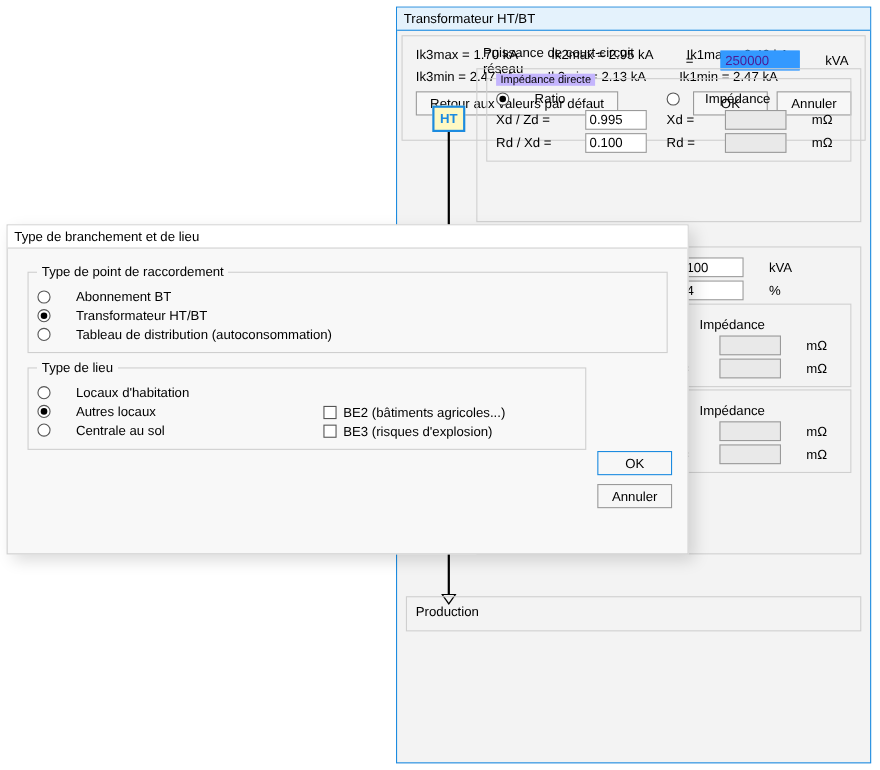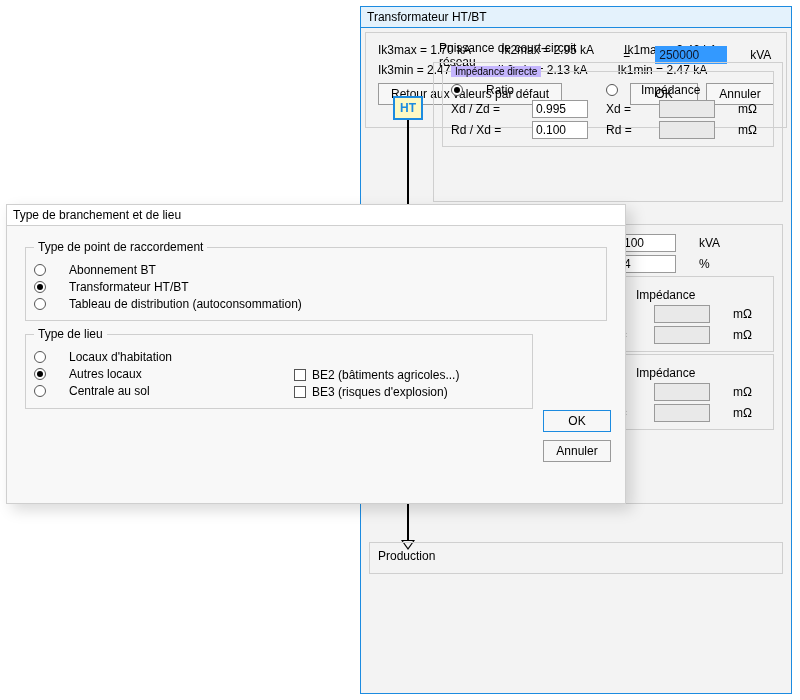--- a/index.html
+++ b/index.html
@@ -48,21 +48,21 @@
   .check { }
   input.text {
     border: 1px solid #9a9a9a;
     background: #fff;
     height: 18px;
     padding: 1px 3px;
     font-size: 12px;
     width: 56px;
   }
   input.text.wide { width: 72px; }
-  input.text.sel { background: #3399ff; color: #0f172a; border-color:#3399ff;}
+  input.text.sel { background: #3399ff; color: #4c1d95; border-color:#3399ff;}
   input.text.dis { background: #e9e9e9; color: #888; }
   .btn {
     border: 1px solid #9a9a9a;
     background: #f7f7f7;
     padding: 3px 12px;
     min-width: 68px;
     text-align: center;
     font-size: 12px;
     cursor: default;
   }

